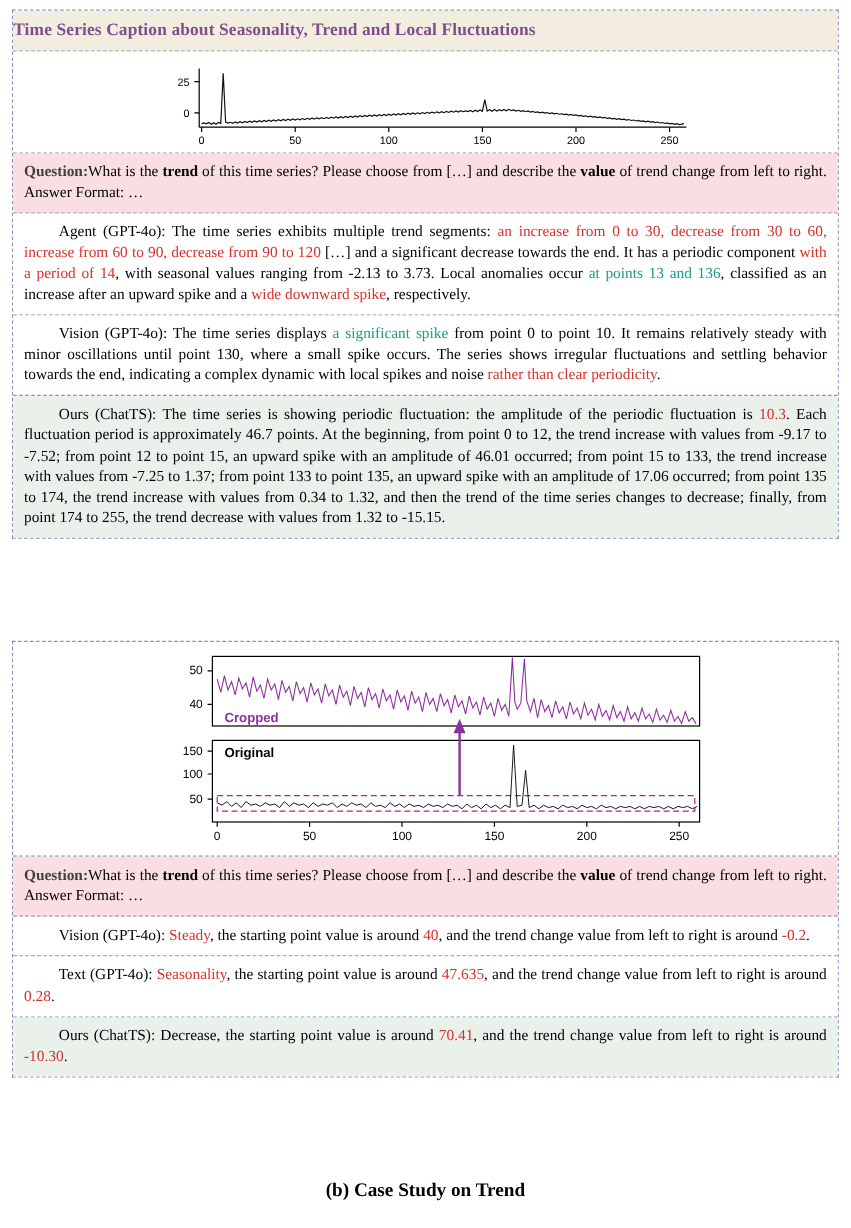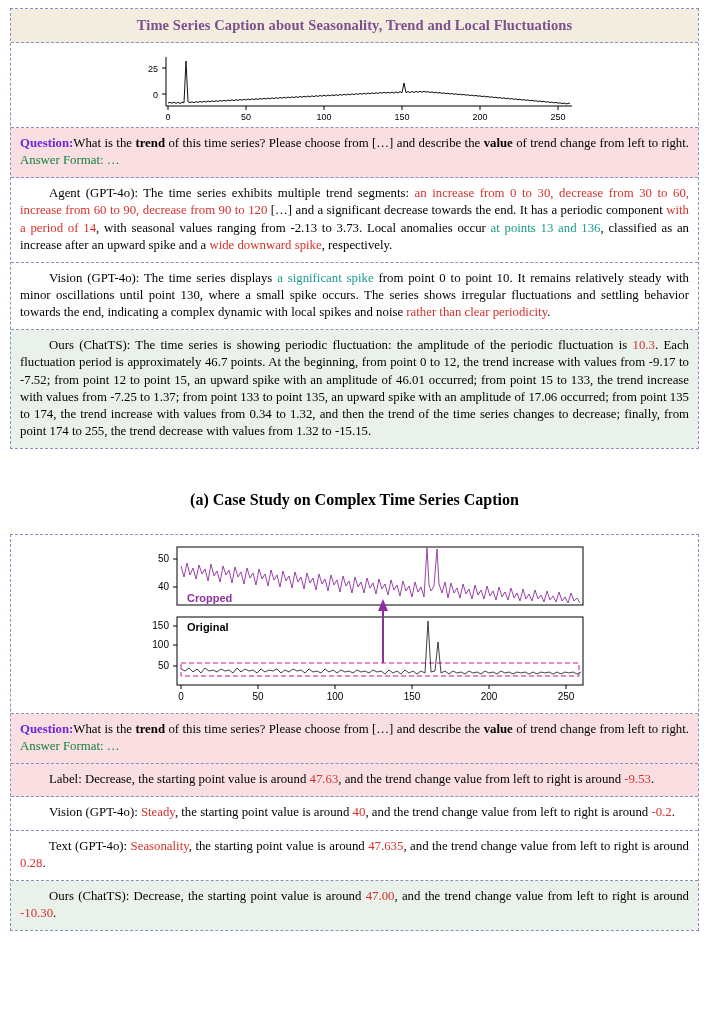--- a/index.html
+++ b/index.html
@@ -28,21 +28,20 @@
     width: 689px;
     border: 1px dashed #8a8fbf;
     box-sizing: border-box;
     background: #ffffff;
   }
   #fig-a { top: 8px; }
   #fig-b { top: 534px; }
 
   .fig-title-band {
     background: #f3ede0;
-    text-align: center;
     padding: 7px 0 8px 0;
     border-bottom: 1px dashed #8a8fbf;
   }
   .fig-title-band .title-text {
     font-weight: bold;
     font-size: 14.5px;
     color: #7d4f8c;
     letter-spacing: 0.1px;
   }
 
@@ -63,23 +62,23 @@
   }
   .block:last-child { border-bottom: none; }
   .block.question { background: #f9dfe2; }
   .block.agent { background: #ffffff; }
   .block.vision { background: #ffffff; }
   .block.text-row { background: #ffffff; }
   .block.ours { background: #eaf0ea; }
   .block.label-row { background: #f9dfe2; }
 
   .lbl { font-weight: normal; margin-left: 29px; }
-  .q-lbl { color: #6d28d9; font-weight: bold; }
+  .q-lbl { color: #404040; font-weight: bold; }
   .bold { font-weight: bold; }
-  .grey { color: #15803d; }
+  .grey { color: #000000; }
   .red { color: #d6312b; }
   .green { color: #000000; }
   .teal { color: #1a9b8a; }
 
   .caption {
     position: absolute;
     left: 0;
     width: 709px;
     text-align: center;
     font-weight: bold;
@@ -142,21 +141,20 @@
 
     <div class="block vision">
       <span class="lbl">Vision (GPT-4o):</span><span> The time series displays </span><span class="teal">a significant spike</span><span> from point 0 to point 10. It remains relatively steady with minor oscillations until point 130, </span><span class="green">where a small spike occurs</span><span>. The series shows irregular fluctuations and settling behavior towards the end, indicating a complex dynamic with local spikes and noise </span><span class="red">rather than clear periodicity</span><span>.</span>
     </div>
 
     <div class="block ours">
       <span class="lbl">Ours (ChatTS):</span><span> The time series is showing </span><span class="green">periodic fluctuation</span><span>: the amplitude of the periodic fluctuation is </span><span class="red">10.3</span><span>. Each fluctuation period is approximately </span><span class="green">46.7</span><span> points. At the beginning, from </span><span class="green">point 0 to 12, the trend increase</span><span> with values from -9.17 to -7.52; from </span><span class="green">point 12 to point 15, an upward spike</span><span> with an amplitude of 46.01 occurred; </span><span class="green">from point 15 to 133, the trend increase</span><span> with values from -7.25 to 1.37; </span><span class="green">from point 133 to point 135, an upward spike</span><span> with an amplitude of 17.06 occurred; </span><span class="green">from point 135 to 174, the trend increase</span><span> with values from 0.34 to 1.32, and then </span><span class="green">the trend of the time series changes to decrease</span><span>; finally, </span><span class="green">from point 174 to 255, the trend decrease</span><span> with values from 1.32 to -15.15.</span>
     </div>
   </div>
 
-  <div class="caption" id="cap-a">(a) Case Study on Complex Time Series Caption</div>
 
   <div class="figure" id="fig-b">
 
 
     <div class="chart-area">
       <svg width="520" height="168" viewBox="0 0 520 168">
 
         <rect x="82" y="6" width="406" height="58" fill="none" stroke="#000" stroke-width="1"></rect>
         <text x="74" y="21" font-size="10" text-anchor="end">50</text>
         <text x="74" y="49" font-size="10" text-anchor="end">40</text>
@@ -194,31 +192,29 @@
 
         <line x1="288" y1="122" x2="288" y2="68" stroke="#8e2f9e" stroke-width="2"></line>
         <polygon points="288,58 283,70 293,70" fill="#8e2f9e"></polygon>
       </svg>
     </div>
 
     <div class="block question">
       <span class="q-lbl">Question:</span><span>What is the </span><span class="bold">trend</span><span> of this time series? Please choose from […] and describe the </span><span class="bold">value</span><span> of trend change from left to right. </span><span class="grey">Answer Format: …</span>
     </div>
 
-    <div class="block label-row">
-      <span class="lbl green">Label:</span><span class="green"> Decrease</span><span>, the starting point value is around </span><span class="red">47.63</span><span>, and the trend change value from left to right is around </span><span class="red">-9.53</span><span>.</span>
-    </div>
 
     <div class="block vision">
       <span class="lbl">Vision (GPT-4o):</span><span class="red"> Steady</span><span>, the starting point value is around </span><span class="red">40</span><span>, and the trend change value from left to right is around </span><span class="red">-0.2</span><span>.</span>
     </div>
 
     <div class="block text-row">
       <span class="lbl">Text (GPT-4o):</span><span class="red"> Seasonality</span><span>, the starting point value is around </span><span class="red">47.635</span><span>, and the trend change value from left to right is around </span><span class="red">0.28</span><span>.</span>
     </div>
 
     <div class="block ours">
-      <span class="lbl">Ours (ChatTS):</span><span class="green"> Decrease</span><span>, the starting point value is around </span><span class="red">47.00</span><span>, and the trend change value from left to right is around </span><span class="red">-10.30</span><span>.</span>
+      <span class="lbl">Ours (ChatTS):</span><span class="green"> Decrease</span><span>, the starting point value is around </span><span class="red">70.41</span><span>, and the trend change value from left to right is around </span><span class="red">-10.30</span><span>.</span>
     </div>
   </div>
 
+  <div class="caption" id="cap-b">(b) Case Study on Trend</div>
 
 </div>
 
 </body></html>

